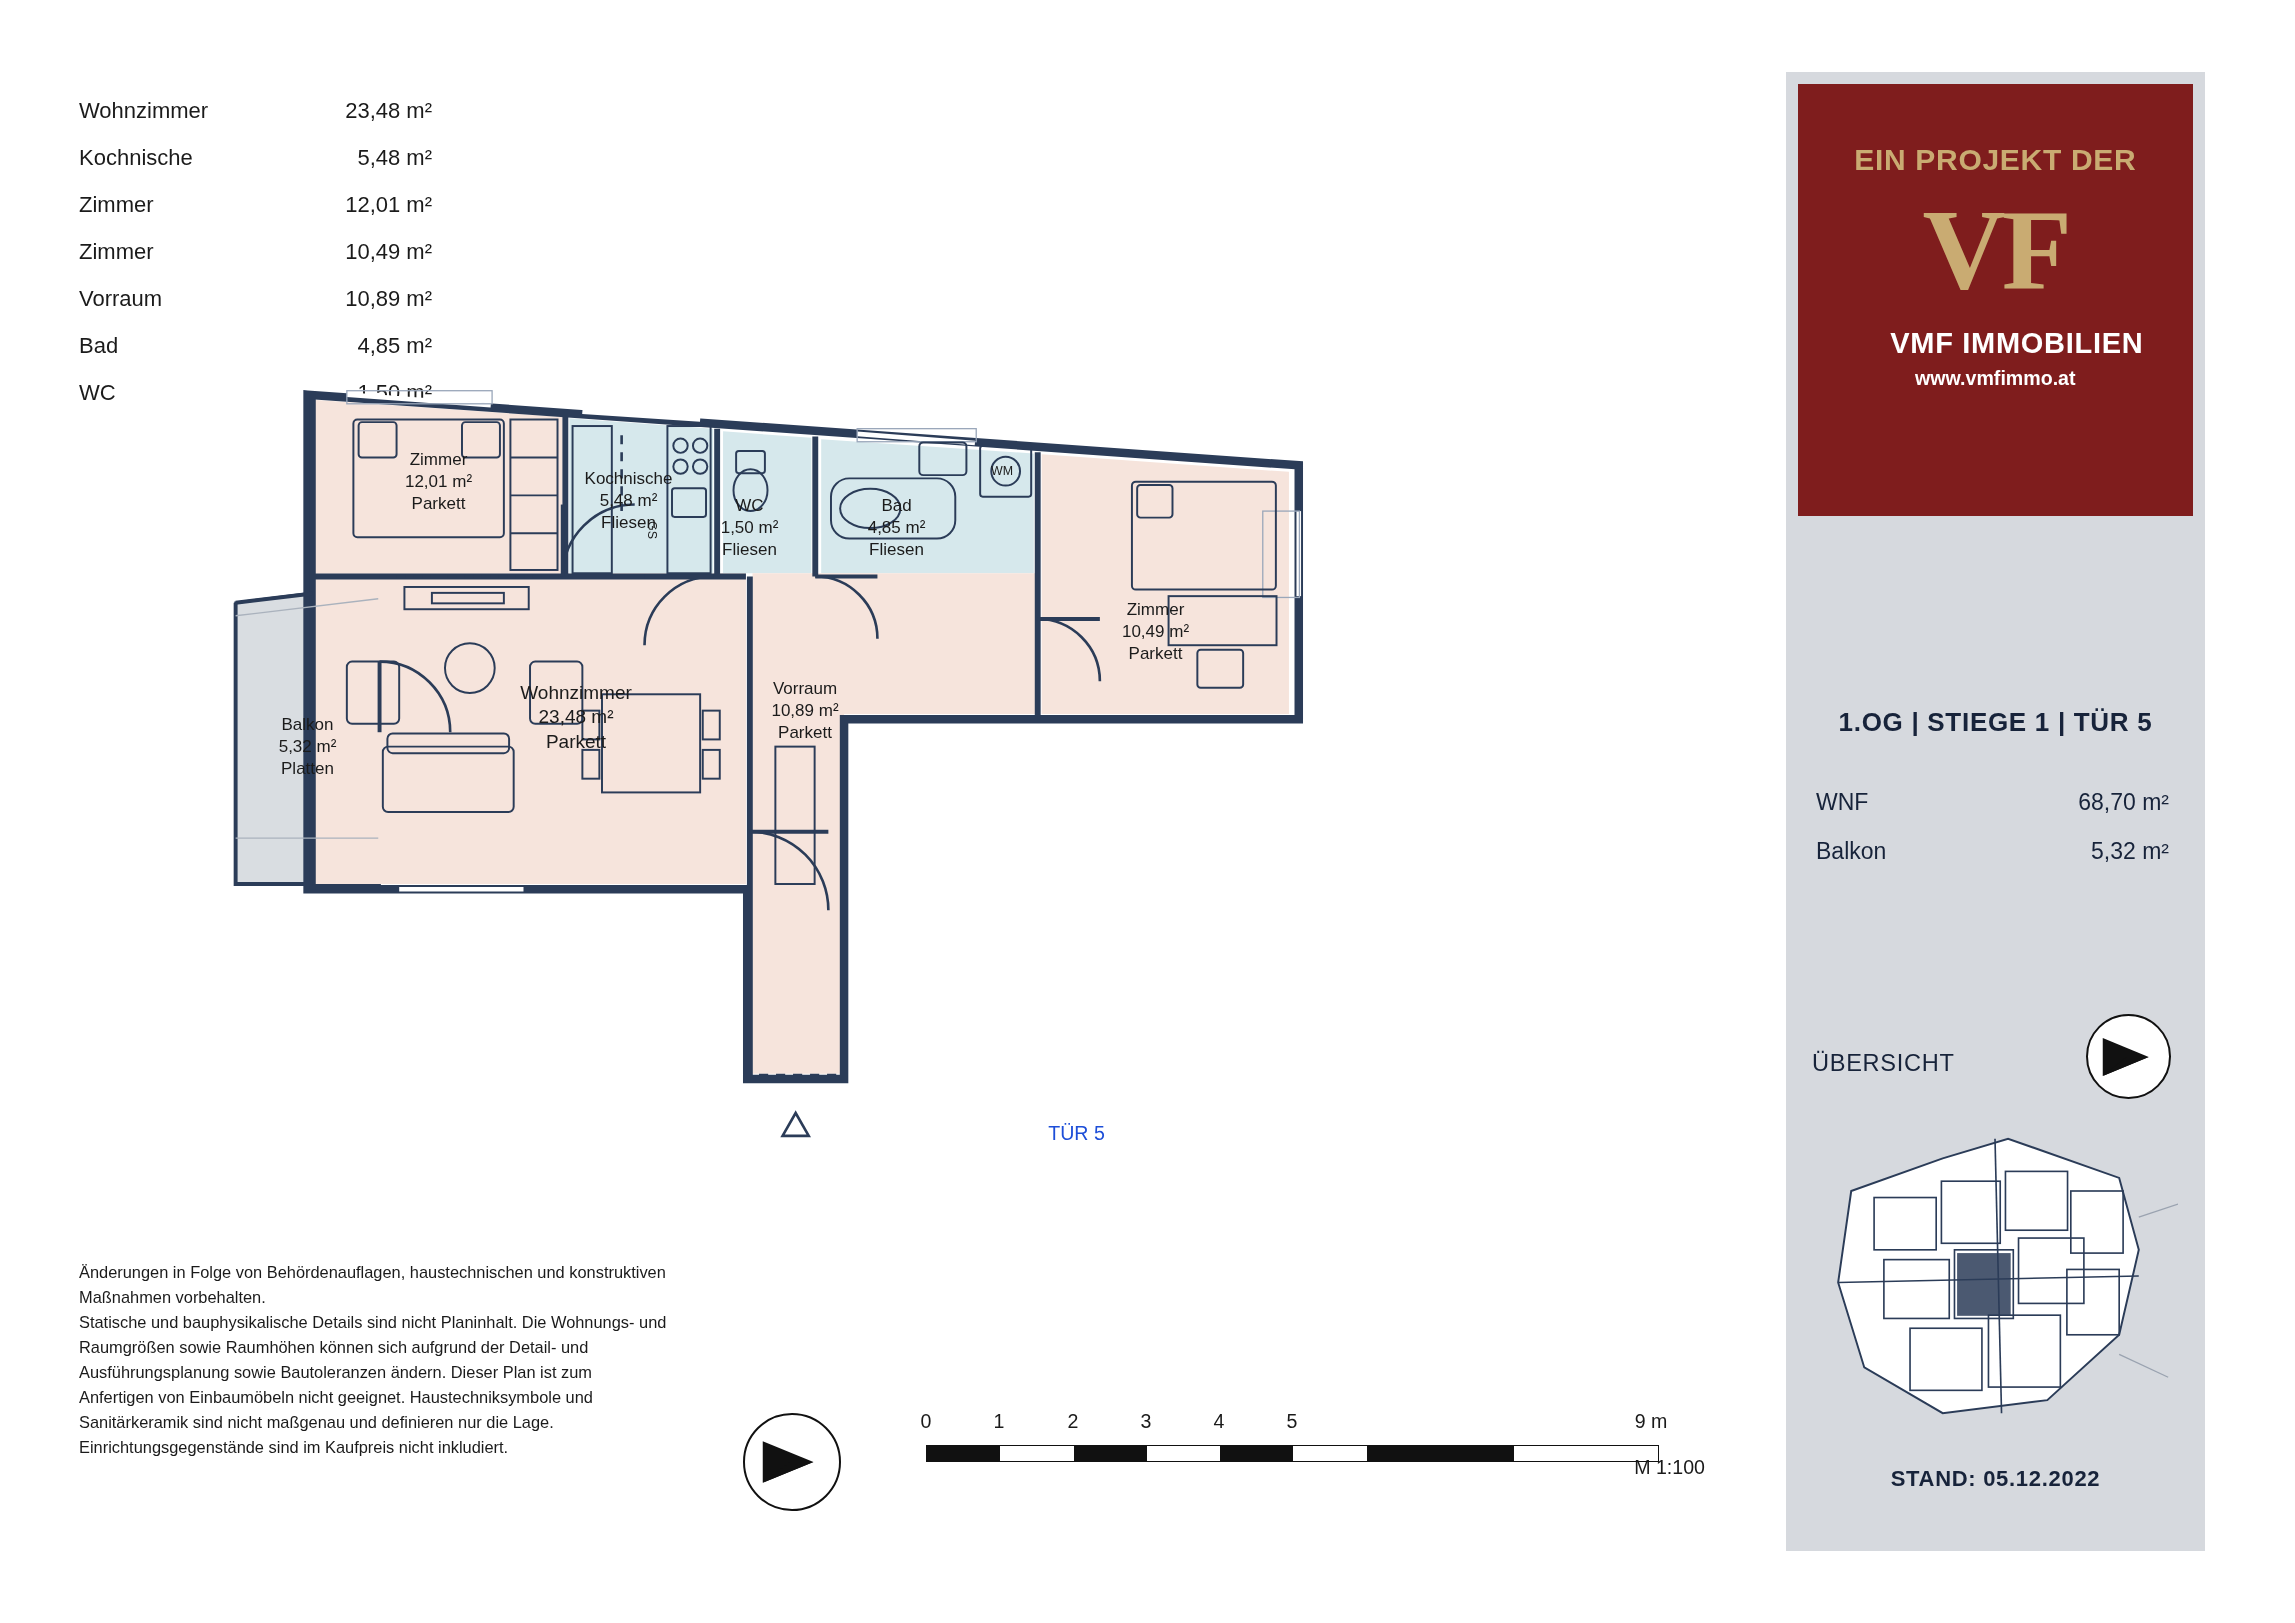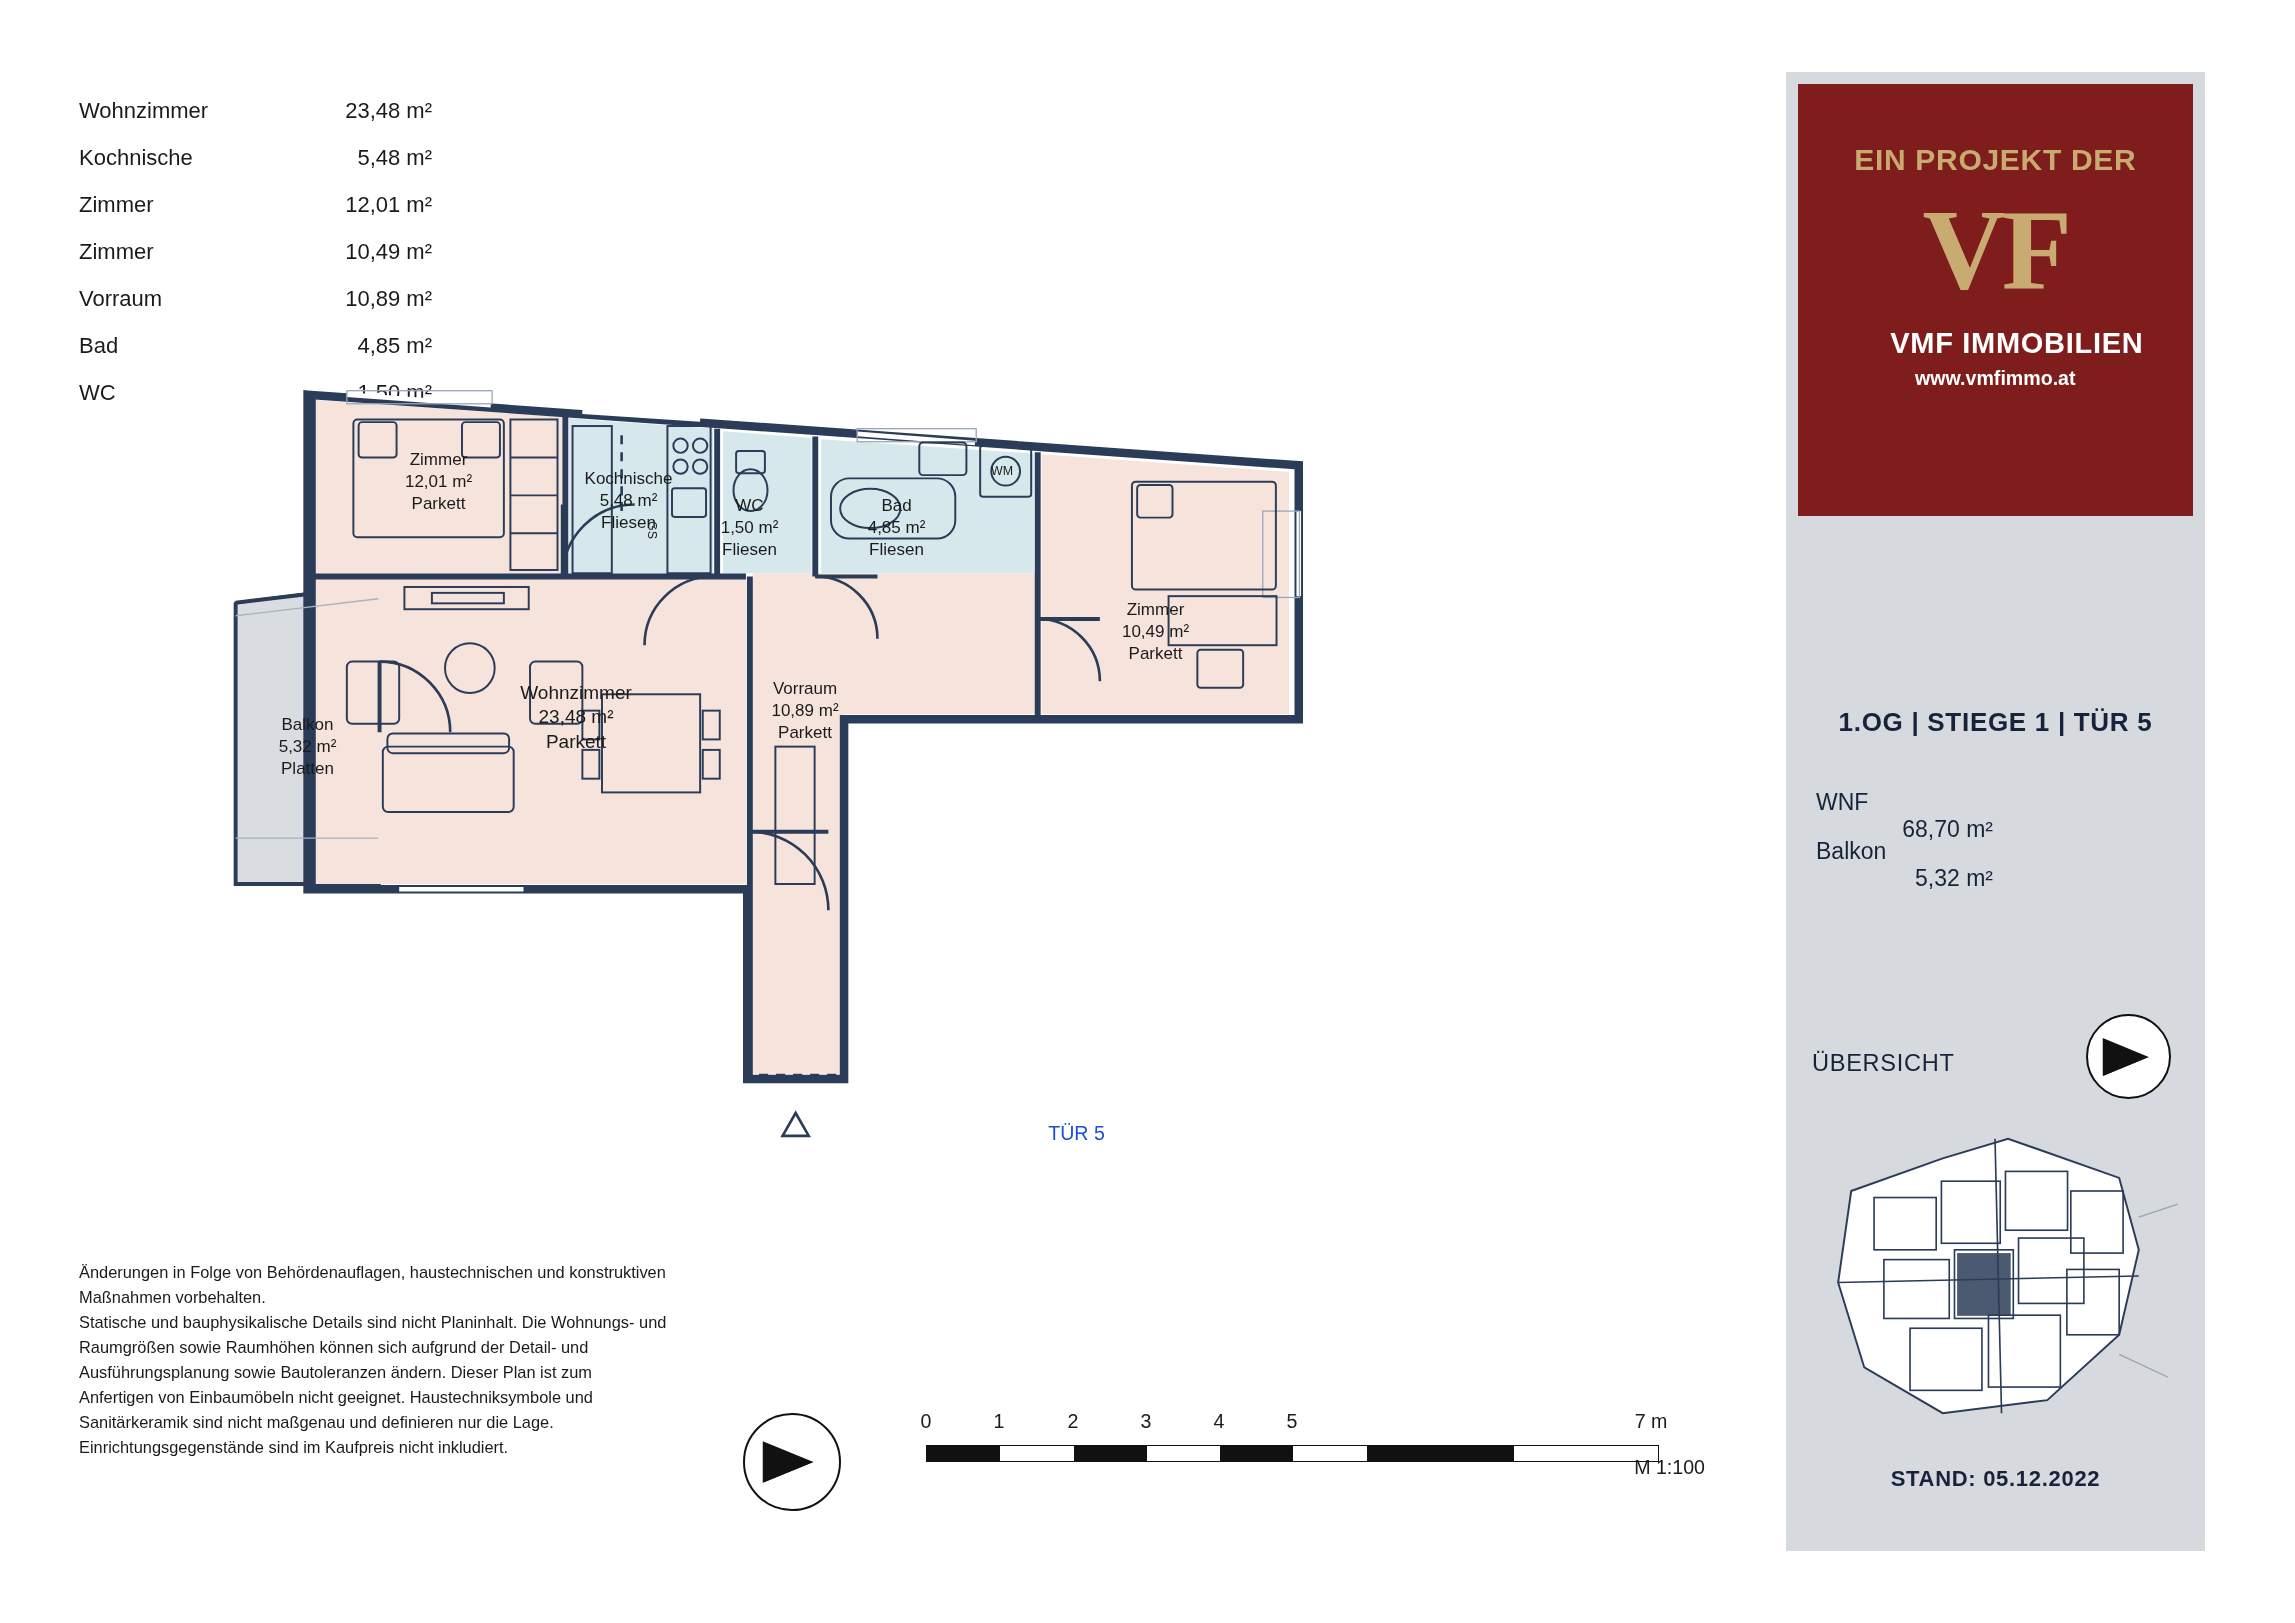--- a/index.html
+++ b/index.html
@@ -184,21 +184,20 @@
     color: #17233a;
     letter-spacing: 0.7px;
   }
   .areas {
     position: absolute;
     left: 30px;
     width: 353px;
     display: flex;
     font-size: 23px;
     color: #17233a;
-    flex-direction: column;
   }
   .areas .k { width: 177px; }
   .areas .v { width: 177px; text-align: right; }
   #area-wnf { top: 717px; }
   #area-balkon { top: 766px; }
 
   #uebersicht-label {
     position: absolute;
     left: 26px;
     top: 978px;
@@ -506,21 +505,21 @@
 </div>
 
 <div id="scalebar-wrap">
   <div id="scale-numbers">
     <span style="left:0px;">0</span>
     <span style="left:73px;">1</span>
     <span style="left:147px;">2</span>
     <span style="left:220px;">3</span>
     <span style="left:293px;">4</span>
     <span style="left:366px;">5</span>
-    <span style="left:725px;">7 m</span>
+    <span style="left:725px;">9 m</span>
   </div>
   <div id="scale-track">
     <i style="left:0px;width:73px;"></i>
     <i style="left:147px;width:73px;"></i>
     <i style="left:293px;width:73px;"></i>
     <i style="left:440px;width:147px;"></i>
   </div>
   <div id="scale-label">M 1:100</div>
 </div>
 

